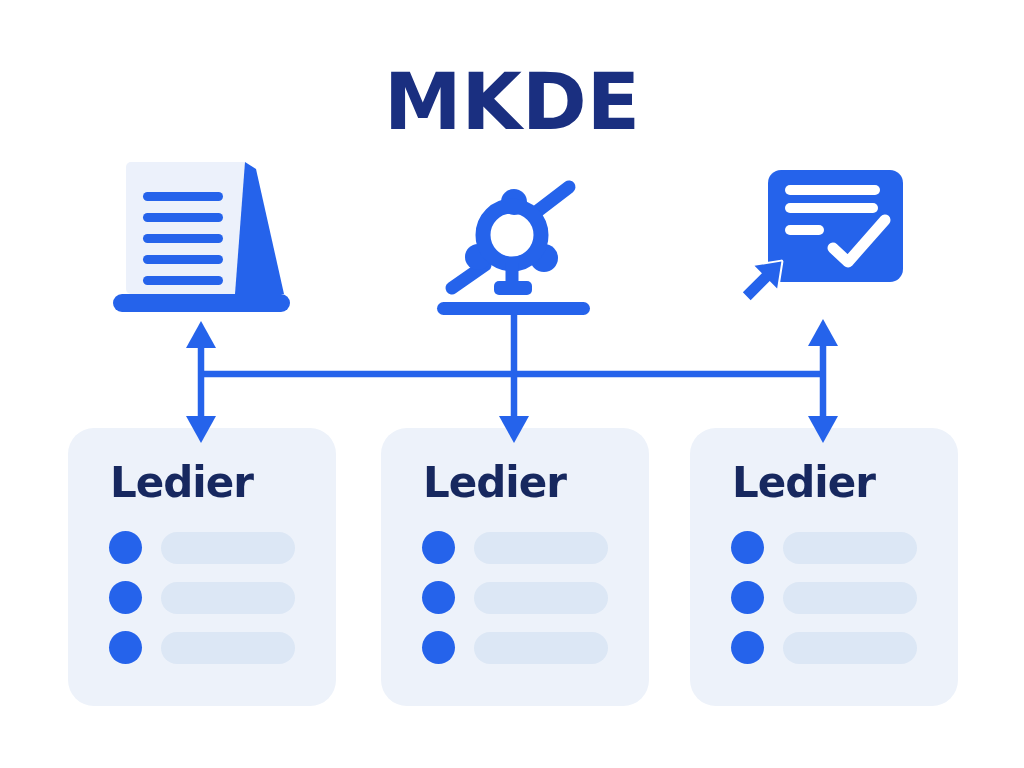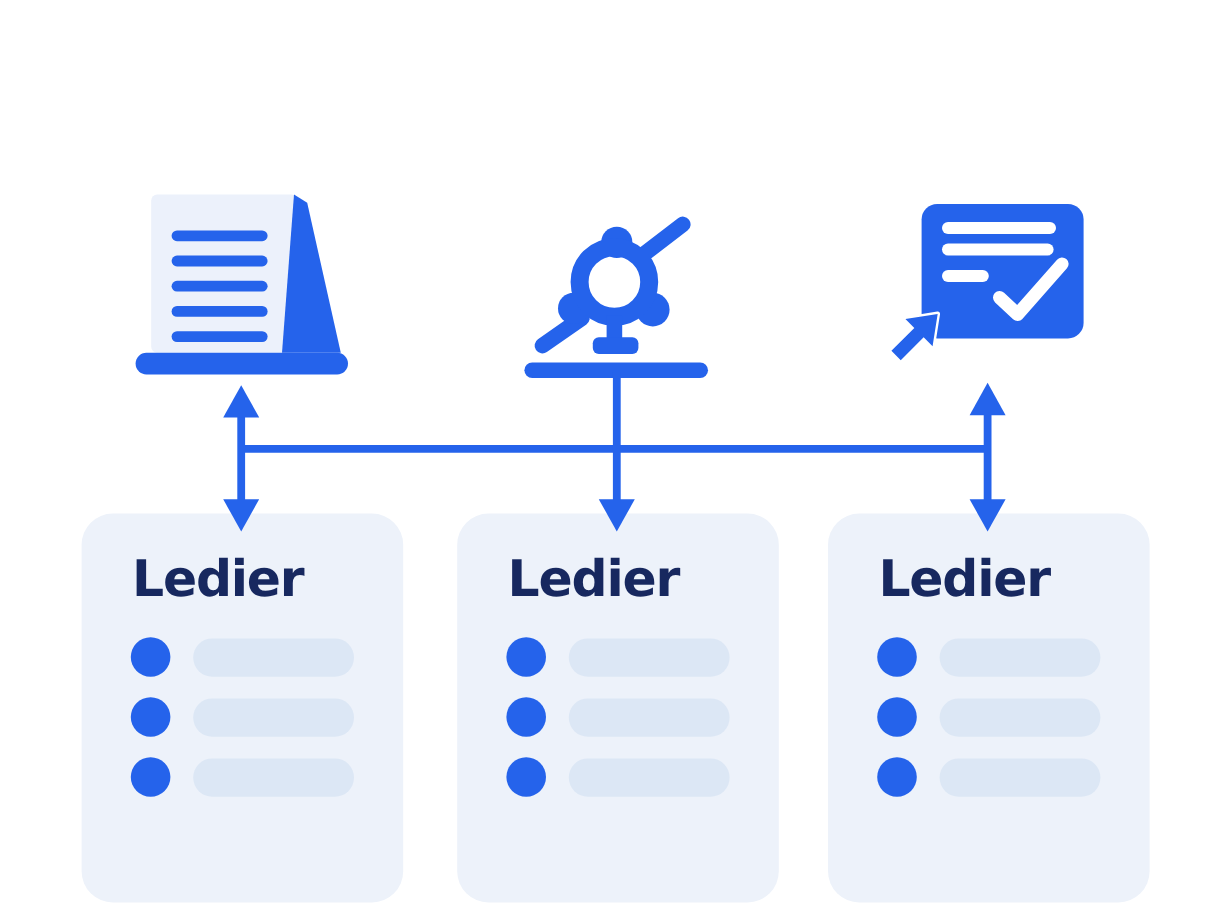--- a/index.html
+++ b/index.html
@@ -14,40 +14,41 @@
   }
   .icon-abs{position:absolute;}
   .doc-icon{left:105px;top:148px;}
   .mol-icon{left:435px;top:165px;}
   .chk-icon{left:725px;top:158px;}
   .connector-layer{
     position:absolute;left:0;top:0;width:1024px;height:768px;
     pointer-events:none;z-index:5;
   }
   .card{
-    position:absolute;top:428px;width:268px;height:324px;
+    position:absolute;top:428px;width:268px;height:278px;
     background:#edf2fa;border-radius:26px;z-index:1;
   }
   .card-1{left:68px;}
   .card-2{left:381px;}
   .card-3{left:690px;}
   .card-title{
     margin:32px 0 0 42px;font-size:42px;line-height:46px;font-weight:800;
     color:#17285f;letter-spacing:-1px;
   }
   .list-row{display:flex;align-items:center;margin:17px 0 0 41px;}
   .list-row.first{margin-top:25px;}
   .bullet{width:33px;height:33px;border-radius:50%;background:#2563eb;flex:none;}
   .pill{width:134px;height:32px;border-radius:16px;background:#dce7f5;margin-left:19px;}
 </style>
 </head>
 <body>
 
 <div class="canvas">
 
+  <h1 class="main-title">MKDE</h1>
 
   <svg class="icon-abs doc-icon" width="190" height="170" viewBox="0 0 190 170" aria-hidden="true">
     <g>
       <rect x="21" y="14" width="122" height="132" rx="5" fill="#ecf1fb"></rect>
       <polygon points="140,14 151,21 179,146 130,146" fill="#2563eb"></polygon>
       <rect x="38" y="44" width="80" height="9" rx="4.5" fill="#2563eb"></rect>
       <rect x="38" y="65" width="80" height="9" rx="4.5" fill="#2563eb"></rect>
       <rect x="38" y="86" width="80" height="9" rx="4.5" fill="#2563eb"></rect>
       <rect x="38" y="107" width="80" height="9" rx="4.5" fill="#2563eb"></rect>
       <rect x="38" y="128" width="80" height="9" rx="4.5" fill="#2563eb"></rect>

